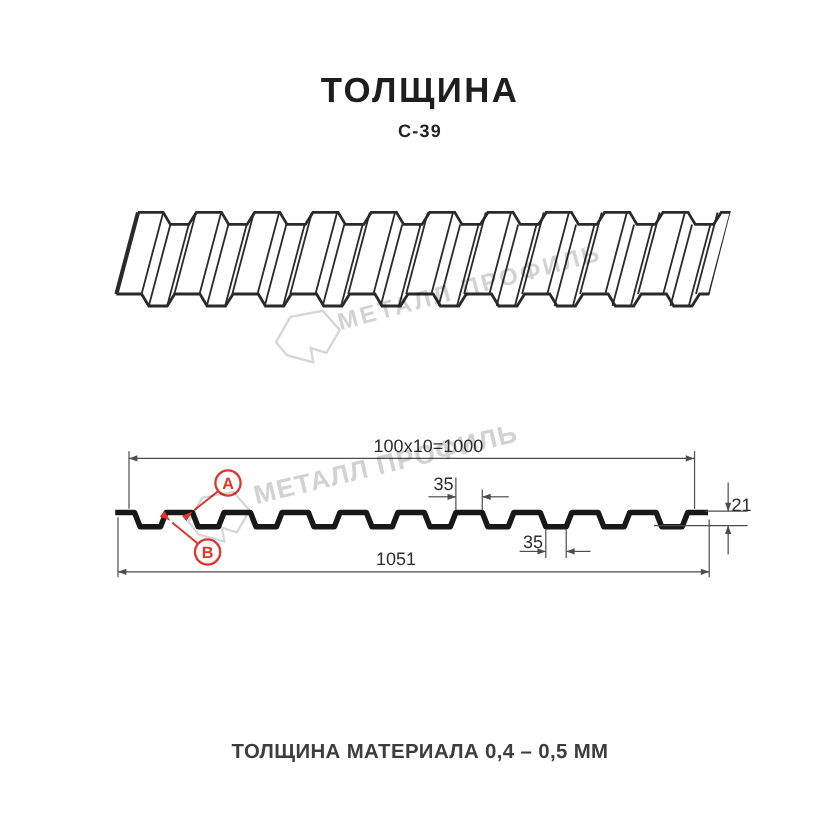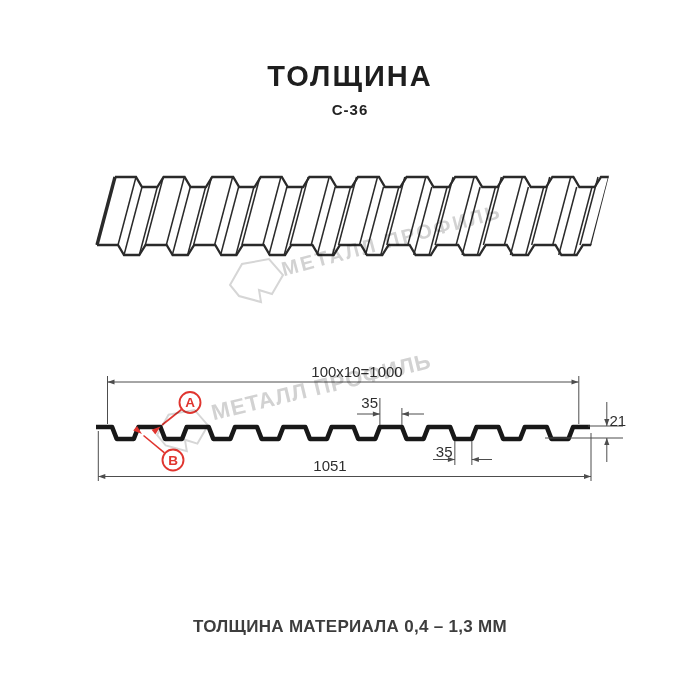--- a/index.html
+++ b/index.html
@@ -30,21 +30,21 @@
        transform:rotate(-13.5deg);transform-origin:0 100%;}
   .wm-logo{mix-blend-mode:multiply;pointer-events:none;}
   svg text{font-family:"Liberation Sans", sans-serif;}
   .dimtxt{font-size:15px;fill:#2e2e2e;}
   .redtxt{font-size:13.5px;font-weight:700;fill:#e0352f;}
 </style>
 </head>
 <body>
 
 <div class="abs title">ТОЛЩИНА</div>
-<div class="abs subtitle">С-36</div>
+<div class="abs subtitle">С-39</div>
 
 <svg class="abs" style="left:0;top:0" width="700" height="700" viewBox="0 0 700 700">
   <defs>
     <g id="rib">
       <path d="M0,0 L-18,68"></path>
       <path d="M21,0 L3,68"></path>
       <path d="M27,10 L9,78"></path>
       <path d="M42.3,10 L24.3,78"></path>
     </g>
     <clipPath id="sheetclip">
@@ -140,13 +140,13 @@
 <svg class="abs wm-logo" style="left:227px;top:257px" width="60" height="52" viewBox="0 0 60 52">
   <path d="M3,28 L15,7 L42,2 L56,18 L45,37 L32,33 L34,45 L12,39 Z" fill="none" stroke="#d6d6d6" stroke-width="2"></path>
 </svg>
 <div class="abs wm wm1">МЕТАЛЛ ПРОФИЛЬ</div>
 
 <svg class="abs wm-logo" style="left:150px;top:408px" width="66" height="50" viewBox="0 0 60 52">
   <path d="M3,28 L15,7 L42,2 L56,18 L45,37 L32,33 L34,45 L12,39 Z" fill="none" stroke="#d6d6d6" stroke-width="2"></path>
 </svg>
 <div class="abs wm wm2">МЕТАЛЛ ПРОФИЛЬ</div>
 
-<div class="abs footer-note">ТОЛЩИНА МАТЕРИАЛА 0,4 – 1,3 ММ</div>
+<div class="abs footer-note">ТОЛЩИНА МАТЕРИАЛА 0,4 – 0,5 ММ</div>
 
 </body></html>

